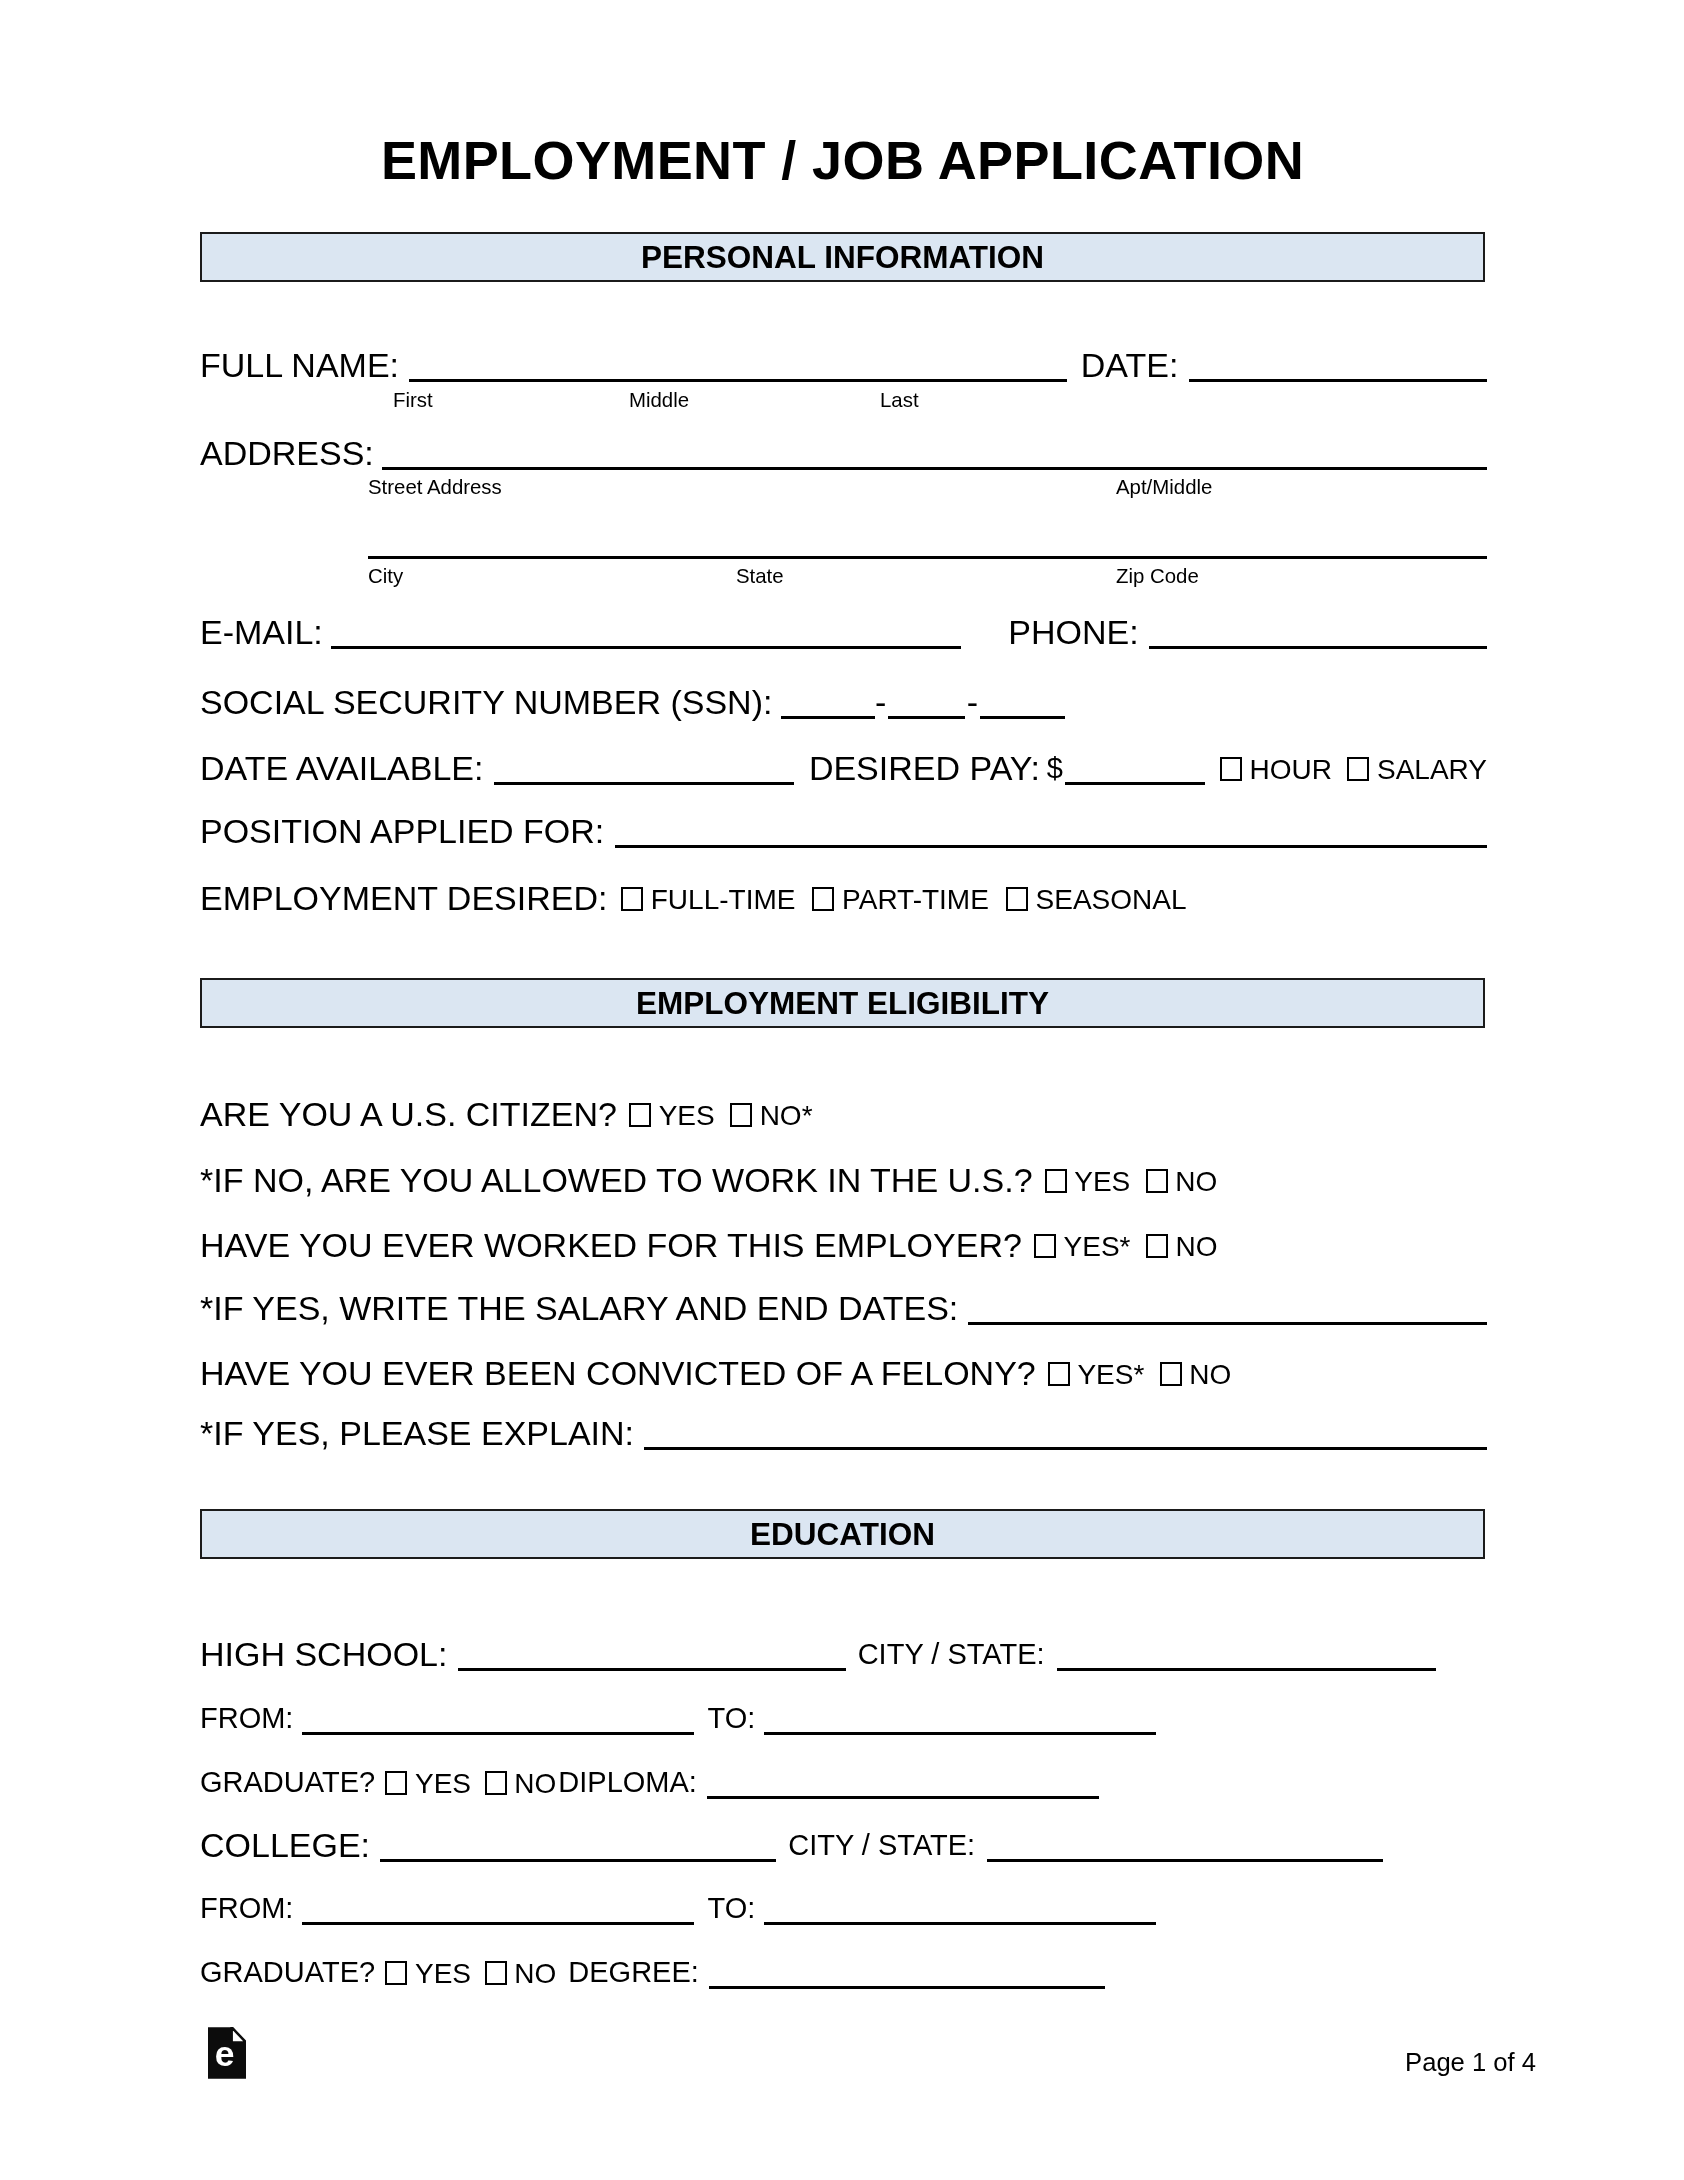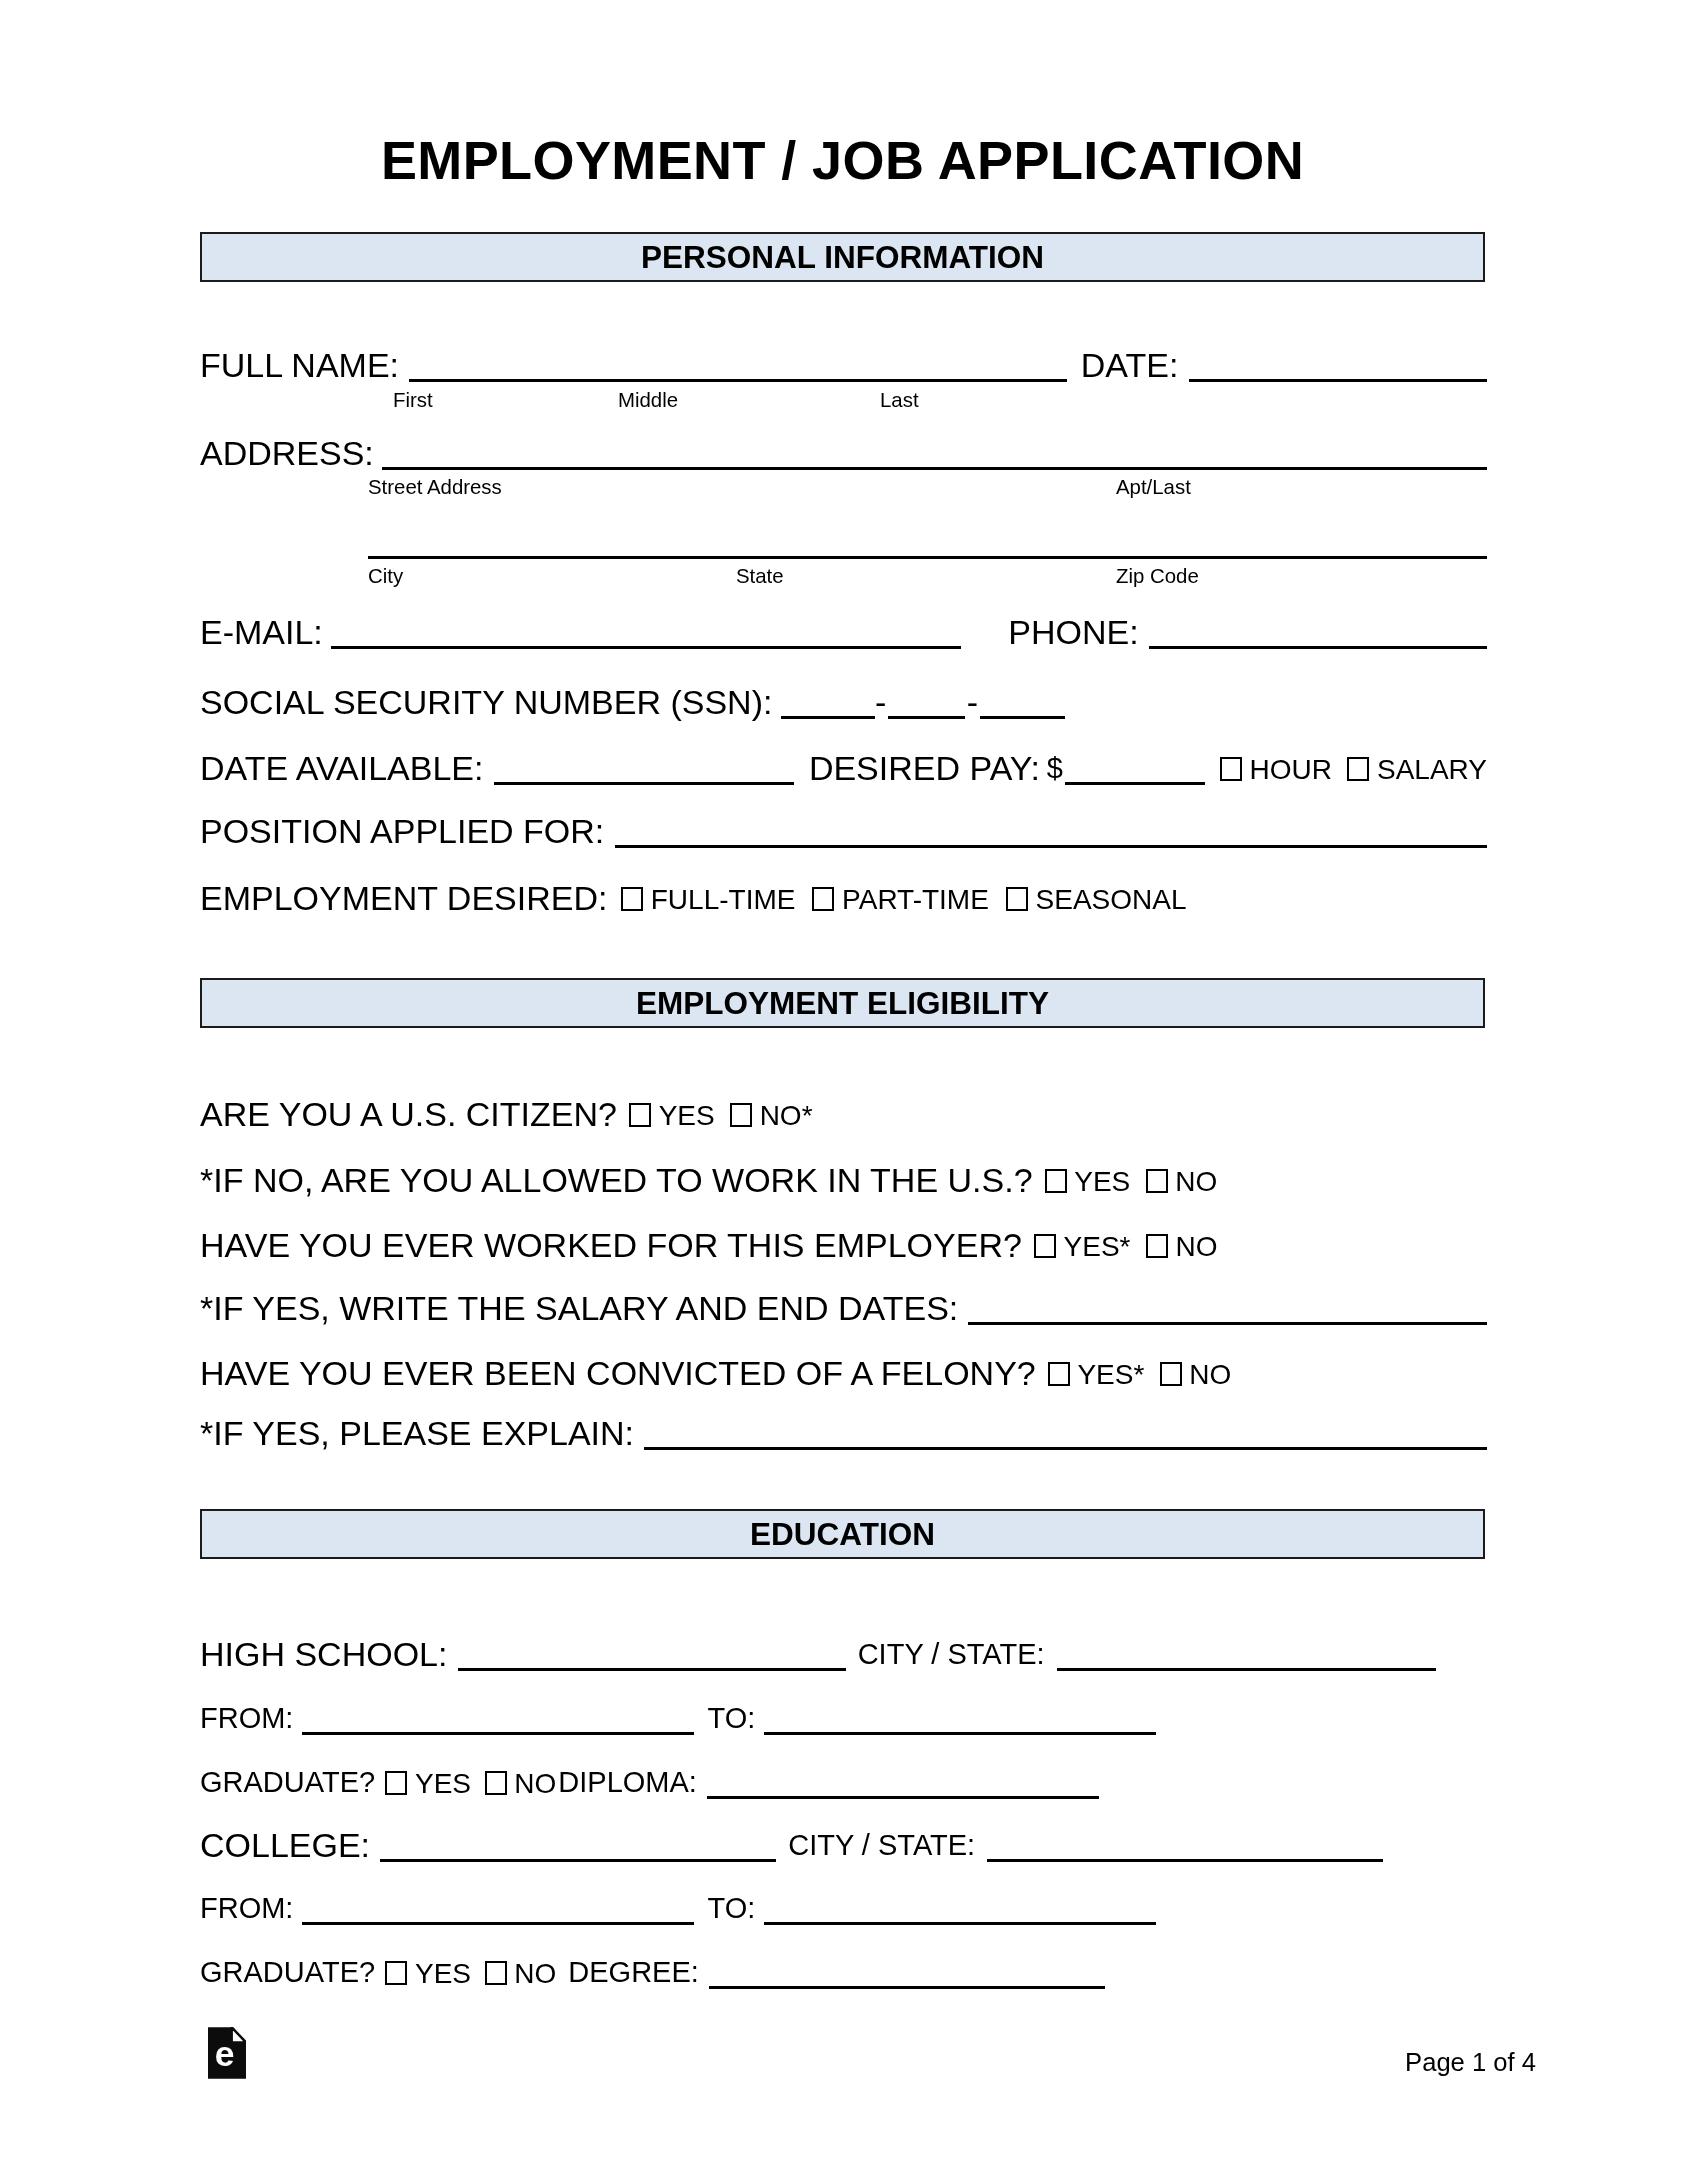--- a/index.html
+++ b/index.html
@@ -82,31 +82,31 @@
   </div>
 
   <div class="row" style="top:343px">
     <span class="lbl">FULL NAME:</span>
     <i class="line" style="width:658px"></i>
     <span class="lbl" style="margin-left:13.6px">DATE:</span>
     <i class="line fill"></i>
   </div>
   <div class="subrow" style="top:388px">
     <span class="sub" style="left:193px">First</span>
-    <span class="sub" style="left:418px">Middle</span>
+    <span class="sub" style="left:429px">Middle</span>
     <span class="sub" style="left:680px">Last</span>
   </div>
 
   <div class="row" style="top:431px">
     <span class="lbl">ADDRESS:</span>
     <i class="line fill" style="margin-left:8.5px"></i>
   </div>
   <div class="subrow" style="top:475px">
     <span class="sub" style="left:168px">Street Address</span>
-    <span class="sub" style="left:916px">Apt/Last</span>
+    <span class="sub" style="left:916px">Apt/Middle</span>
   </div>
 
   <div class="row" style="top:520px">
     <i class="line fill" style="margin-left:168px"></i>
   </div>
   <div class="subrow" style="top:564px">
     <span class="sub" style="left:168px">City</span>
     <span class="sub" style="left:536px">State</span>
     <span class="sub" style="left:916px">Zip Code</span>
   </div>

